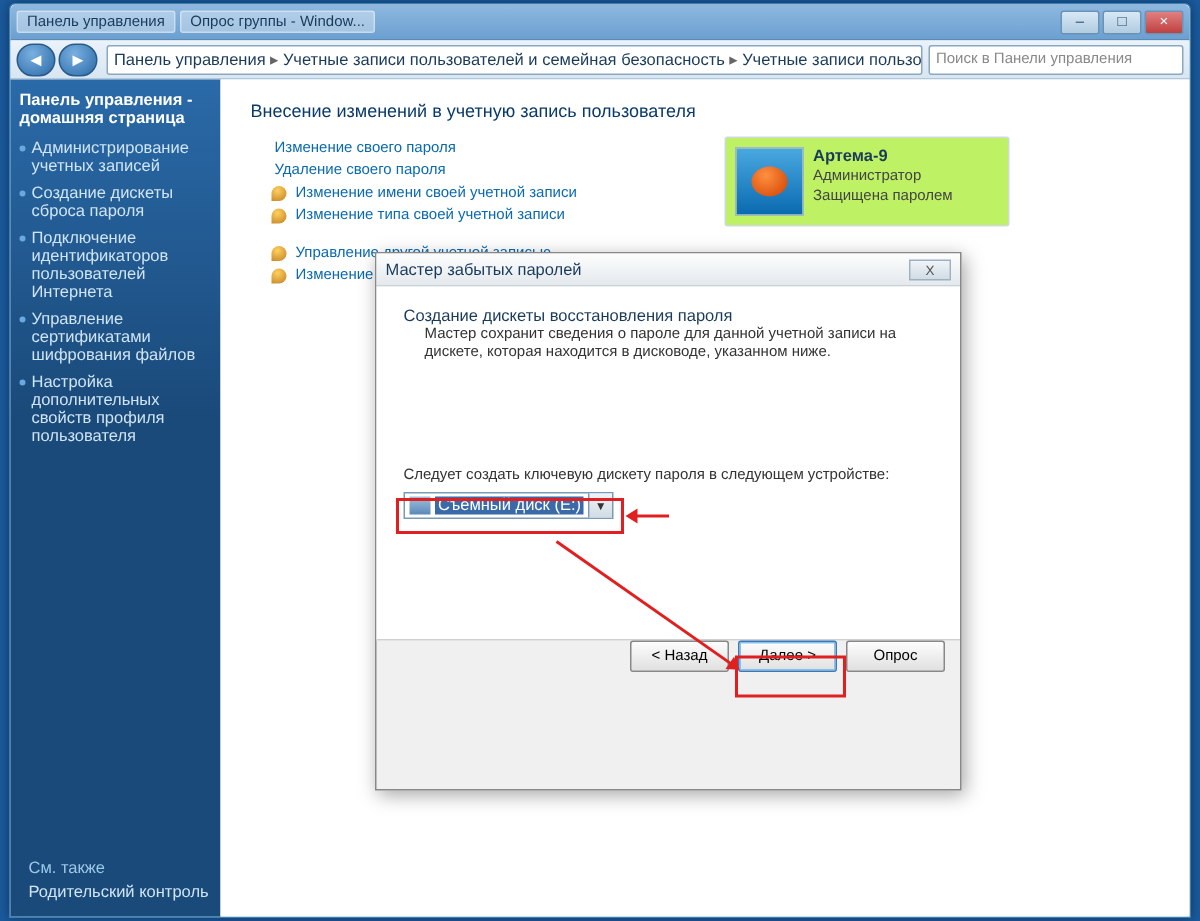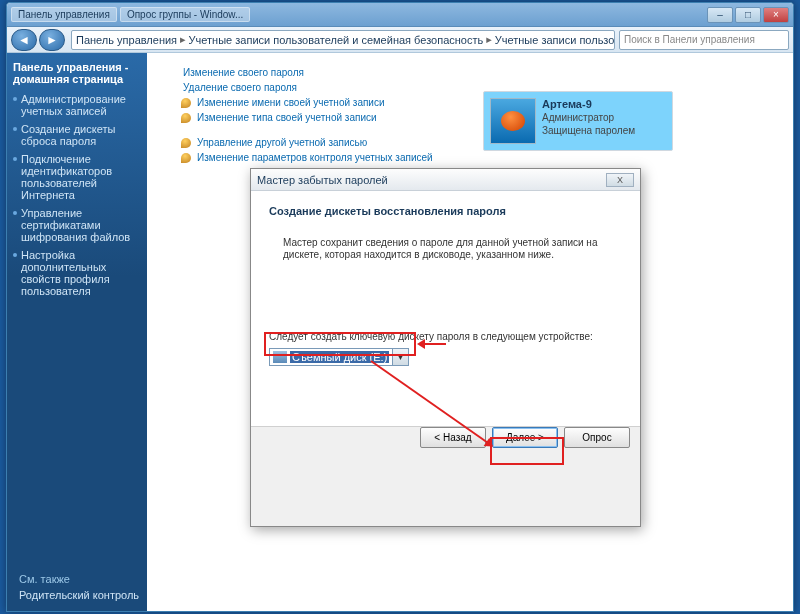--- a/index.html
+++ b/index.html
@@ -22,32 +22,32 @@
 .sidebar a{display:block;color:#cfe4f5;text-decoration:none;margin-bottom:6px;line-height:12px;padding-left:8px;position:relative}
 .sidebar a:before{content:"";position:absolute;left:0;top:4px;width:4px;height:4px;border-radius:50%;background:#6aa8e0}
 .sidebar .seealso{position:absolute;bottom:26px;left:12px;color:#9cc8e8}
 .sidebar .parental{position:absolute;bottom:10px;left:12px;color:#cfe4f5}
 .content{flex:1;background:#fff;padding:14px 20px;position:relative}
 .content h1{font-size:12px;color:#0a3a6a;font-weight:normal;margin-bottom:12px}
 .linkcol{margin-left:16px}
 .linkcol a{display:block;color:#0a6ab0;text-decoration:none;margin-bottom:4px;font-size:10px}
 .linkcol a.shield{position:relative;padding-left:14px}
 .linkcol a.shield:before{content:"";position:absolute;left:-2px;top:1px;width:10px;height:10px;background:radial-gradient(circle at 40% 30%,#ffd060,#c08020);border-radius:50% 50% 50% 0}
-.usercard{position:absolute;top:38px;right:120px;width:190px;border:1px solid #d0d8e0;border-radius:2px;padding:6px;display:flex;background:#7dd3fc}
+.usercard{position:absolute;top:38px;right:120px;width:190px;border:1px solid #d0d8e0;border-radius:2px;padding:6px;display:flex;background:#bef264}
 .avatar{width:46px;height:46px;border:1px solid #a0b8c8;background:linear-gradient(#4aa8e0,#0a6ab0);position:relative;margin-right:6px}
 .avatar:after{content:"";position:absolute;left:10px;top:12px;width:24px;height:20px;background:radial-gradient(circle at 40% 30%,#ff9040,#d04000);border-radius:50%}
 .usercard .info{line-height:13px}
 .usercard .name{font-weight:bold;color:#1a3a5a}
 .usercard .role{font-size:10px;color:#444}
 
 .dialog{position:absolute;top:168px;left:250px;width:391px;height:359px;background:#f0f0f0;border:1px solid #888;box-shadow:2px 3px 12px rgba(0,0,0,.35)}
 .dlgtitle{height:22px;background:linear-gradient(#fdfdfd,#e4e9ee);border-bottom:1px solid #c8d0d8;display:flex;align-items:center;padding:0 6px;font-size:11px;color:#1a3a5a}
 .dlgtitle .x{margin-left:auto;width:28px;height:14px;border:1px solid #a0b0c0;background:linear-gradient(#f0f4f8,#d0dce4);font-size:9px;display:flex;align-items:center;justify-content:center;cursor:pointer;color:#555}
 .dlgbody{padding:14px 18px;height:236px;background:#fff;border-bottom:1px solid #d0d0d0}
-.dlgbody .htext{font-weight:bold;font-size:11px;color:#1a3a5a;margin-bottom:20px}
+.dlgbody .htext{font-weight:normal;font-size:11px;color:#1a3a5a;margin-bottom:0}
 .dlgbody .desc{font-size:10px;color:#333;margin-left:14px;margin-bottom:70px;line-height:12px}
 .dlgbody .lbl{font-size:10px;color:#333;margin-bottom:6px}
 .combo{width:140px;height:18px;border:1px solid #7a9ab8;background:#fff;display:flex;align-items:center;font-size:10px;color:#1a3a5a;position:relative}
 .combo .ico{width:14px;height:12px;background:linear-gradient(#a0c0e0,#5a8ab8);margin:0 3px}
 .combo .arrow{margin-left:auto;width:16px;height:100%;border-left:1px solid #7a9ab8;background:linear-gradient(#f0f4f8,#d0dce4);display:flex;align-items:center;justify-content:center;font-size:8px;color:#333}
 .combo .sel{background:#3a6aa8;color:#fff;padding:0 2px}
 .dlgfoot{height:46px;display:flex;align-items:flex-start;justify-content:flex-end;padding:0 10px;gap:6px}
 .dlgfoot button{width:66px;height:21px;font-size:10px;border:1px solid #888;background:linear-gradient(#fdfdfd,#e0e0e0);border-radius:2px;cursor:pointer}
 .dlgfoot button.primary{border:1px solid #3a7ab8;box-shadow:0 0 0 1px #8ac0f0 inset}
 
@@ -91,20 +91,21 @@
       <a>Администрирование учетных записей</a>
       <a>Создание дискеты сброса пароля</a>
       <a>Подключение идентификаторов пользователей Интернета</a>
       <a>Управление сертификатами шифрования файлов</a>
       <a>Настройка дополнительных свойств профиля пользователя</a>
       <div class="seealso">См. также</div>
       <div class="parental">Родительский контроль</div>
     </div>
 
     <div class="content">
+      <h1>Внесение изменений в учетную запись пользователя</h1>
       <div class="linkcol">
         <a>Изменение своего пароля</a>
         <a>Удаление своего пароля</a>
         <a class="shield">Изменение имени своей учетной записи</a>
         <a class="shield">Изменение типа своей учетной записи</a>
         <div style="height:10px"></div>
         <a class="shield">Управление другой учетной записью</a>
         <a class="shield">Изменение параметров контроля учетных записей</a>
       </div>
 

